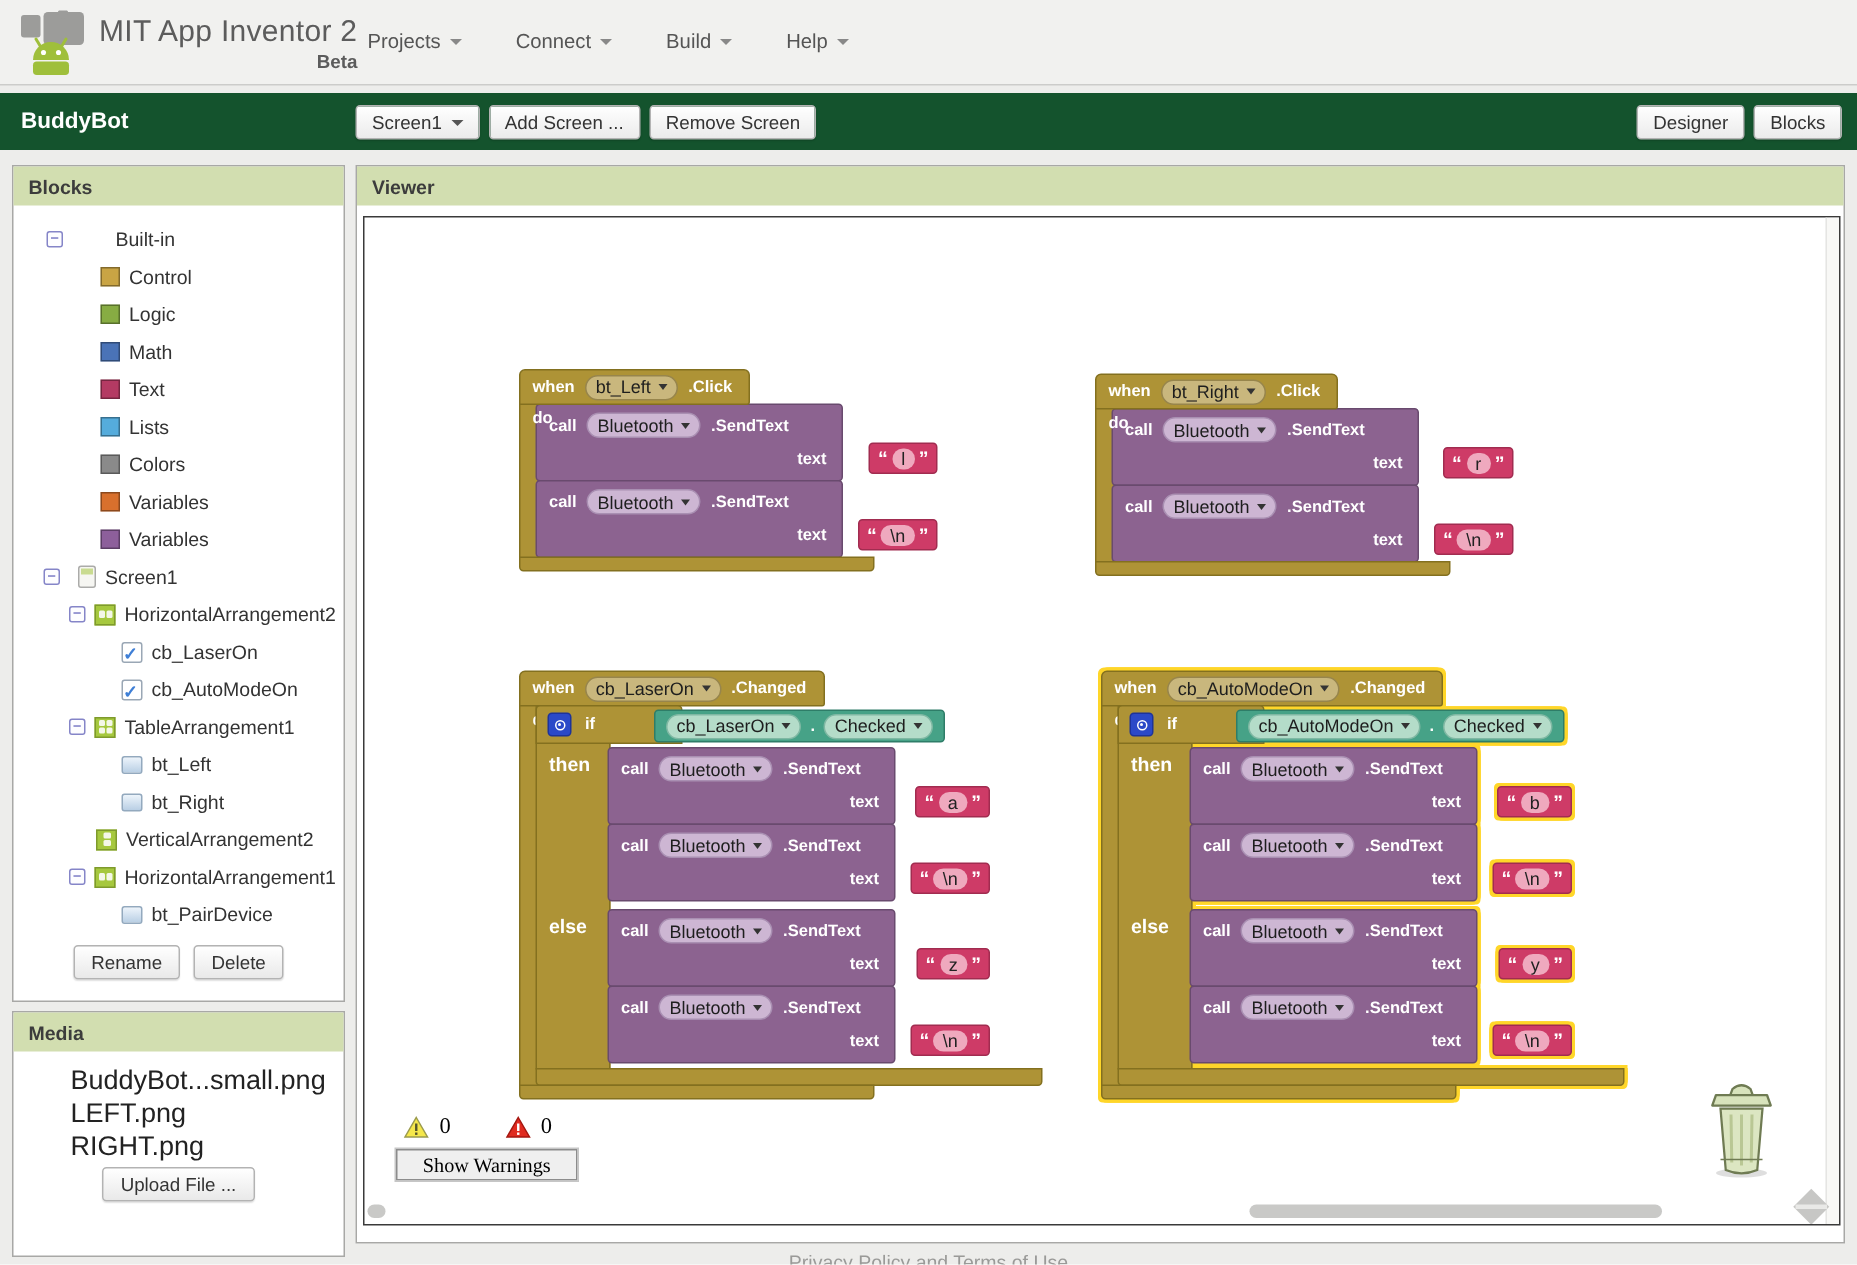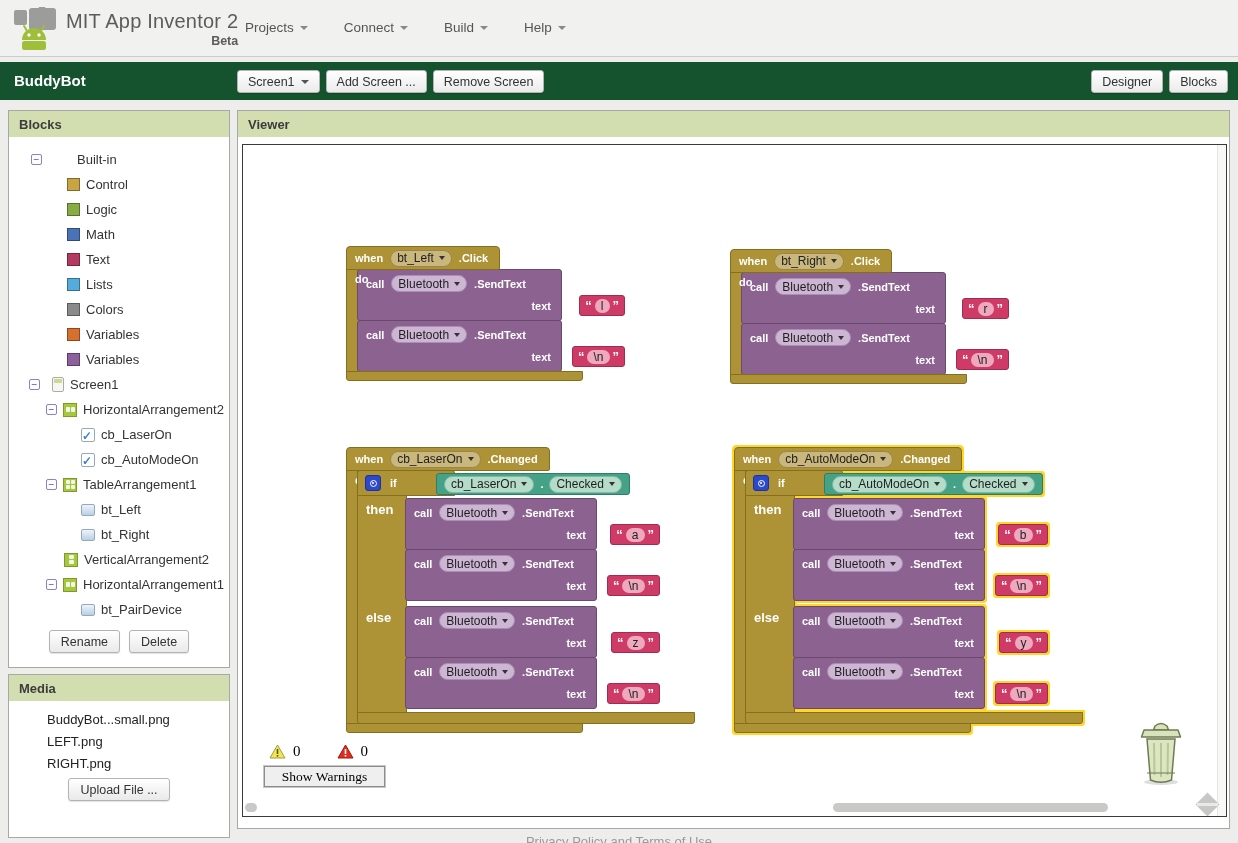--- a/index.html
+++ b/index.html
@@ -66,21 +66,21 @@
   .icon-va i { width:5px; height:4px; }
   .icon-cb { width:14px; height:14px; background:#FFF; border:1px solid #9AA7B5; border-radius:2px;
     color:#3F7FD6; font-size:12px; font-weight:700; }
   .icon-cb::after { content:"✓"; margin-top:-2px; }
   .icon-btn { width:14px; height:12px; background:linear-gradient(#EDF4FB,#B9CFE4); border:1px solid #93A9BE; border-radius:2px; }
   .tree-btn-row { display:flex; justify-content:center; gap:9px; margin-top:8px; }
   .gray-btn { height:23px; background:linear-gradient(#FFFFFF,#E9E9E9); border:1px solid #B3B3B3;
     border-radius:3px; font-size:12.5px; color:#333; padding:0 11px; cursor:pointer; box-shadow:0 1px 1px rgba(0,0,0,.12); }
 
   
-  .media-files { padding:8px 0 0 38px; font-size:13px; color:#222; }
+  .media-files { padding:8px 0 0 38px; font-size:18px; color:#222; }
   .media-file { height:22px; line-height:22px; cursor:pointer; }
   .upload-row { display:flex; justify-content:center; margin-top:3px; }
 
   
   .viewer-panel { left:237px; top:110px; width:993px; height:719px; }
   .canvas { position:absolute; left:4px; top:33px; width:985px; height:673px; background:#FFF;
     border:1px solid #3A3A3A; overflow:hidden; }
   .vtrack { position:absolute; right:0; top:0; bottom:0; width:9px; background:#F8F8F6; border-left:1px solid #E5E5E3; }
   .hthumb { position:absolute; left:590px; bottom:4px; width:275px; height:9px; background:#C9C9C7; border-radius:5px; }
   .hnub { position:absolute; left:2px; bottom:4px; width:12px; height:9px; background:#C9C9C7; border-radius:5px; }

